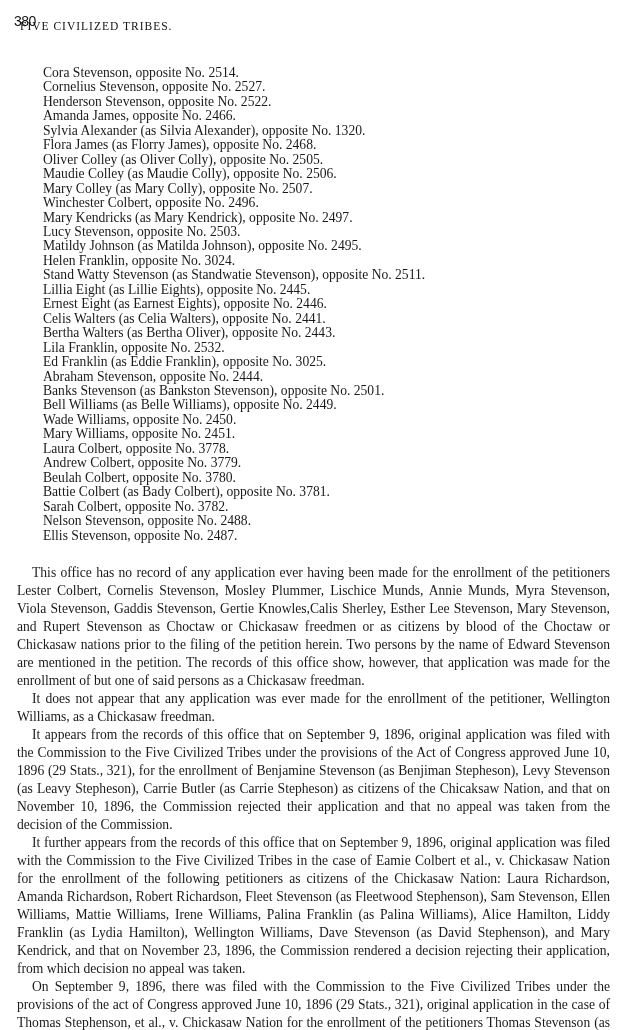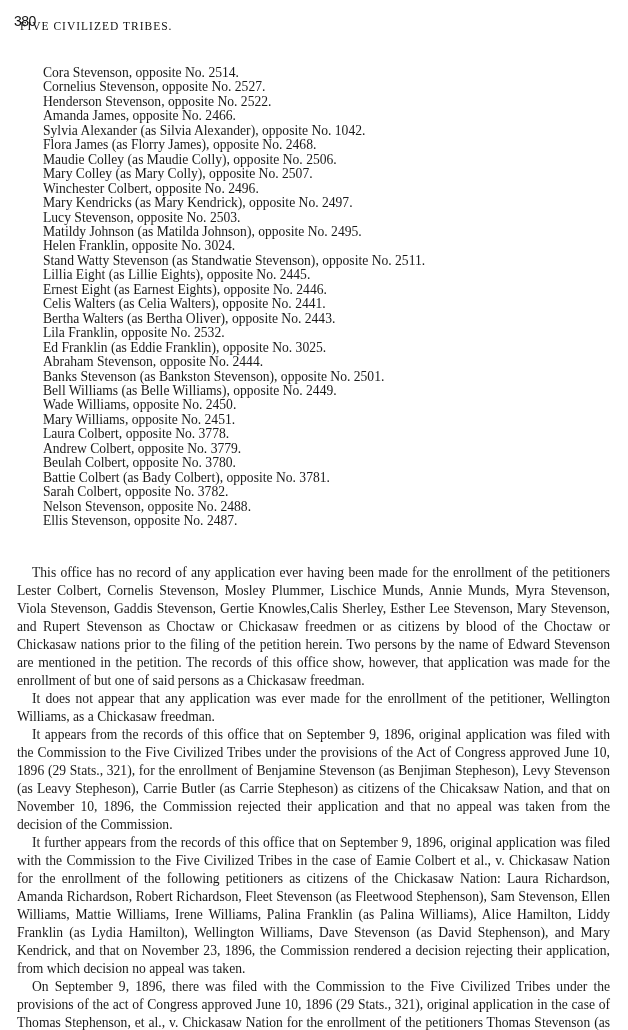--- a/index.html
+++ b/index.html
@@ -41,22 +41,23 @@
 <body>
 
 <div class="page-number">380</div>
 <div class="running-head">FIVE CIVILIZED TRIBES.</div>
 
 <ul class="list" id="entry-list">
   <li>Cora Stevenson, opposite No. 2514.</li>
   <li>Cornelius Stevenson, opposite No. 2527.</li>
   <li>Henderson Stevenson, opposite No. 2522.</li>
   <li>Amanda James, opposite No. 2466.</li>
-  <li>Sylvia Alexander (as Silvia Alexander), opposite No. 1042.</li>
+  <li>Sylvia Alexander (as Silvia Alexander), opposite No. 1320.</li>
   <li>Flora James (as Florry James), opposite No. 2468.</li>
+  <li>Oliver Colley (as Oliver Colly), opposite No. 2505.</li>
   <li>Maudie Colley (as Maudie Colly), opposite No. 2506.</li>
   <li>Mary Colley (as Mary Colly), opposite No. 2507.</li>
   <li>Winchester Colbert, opposite No. 2496.</li>
   <li>Mary Kendricks (as Mary Kendrick), opposite No. 2497.</li>
   <li>Lucy Stevenson, opposite No. 2503.</li>
   <li>Matildy Johnson (as Matilda Johnson), opposite No. 2495.</li>
   <li>Helen Franklin, opposite No. 3024.</li>
   <li>Stand Watty Stevenson (as Standwatie Stevenson), opposite No. 2511.</li>
   <li>Lillia Eight (as Lillie Eights), opposite No. 2445.</li>
   <li>Ernest Eight (as Earnest Eights), opposite No. 2446.</li>

